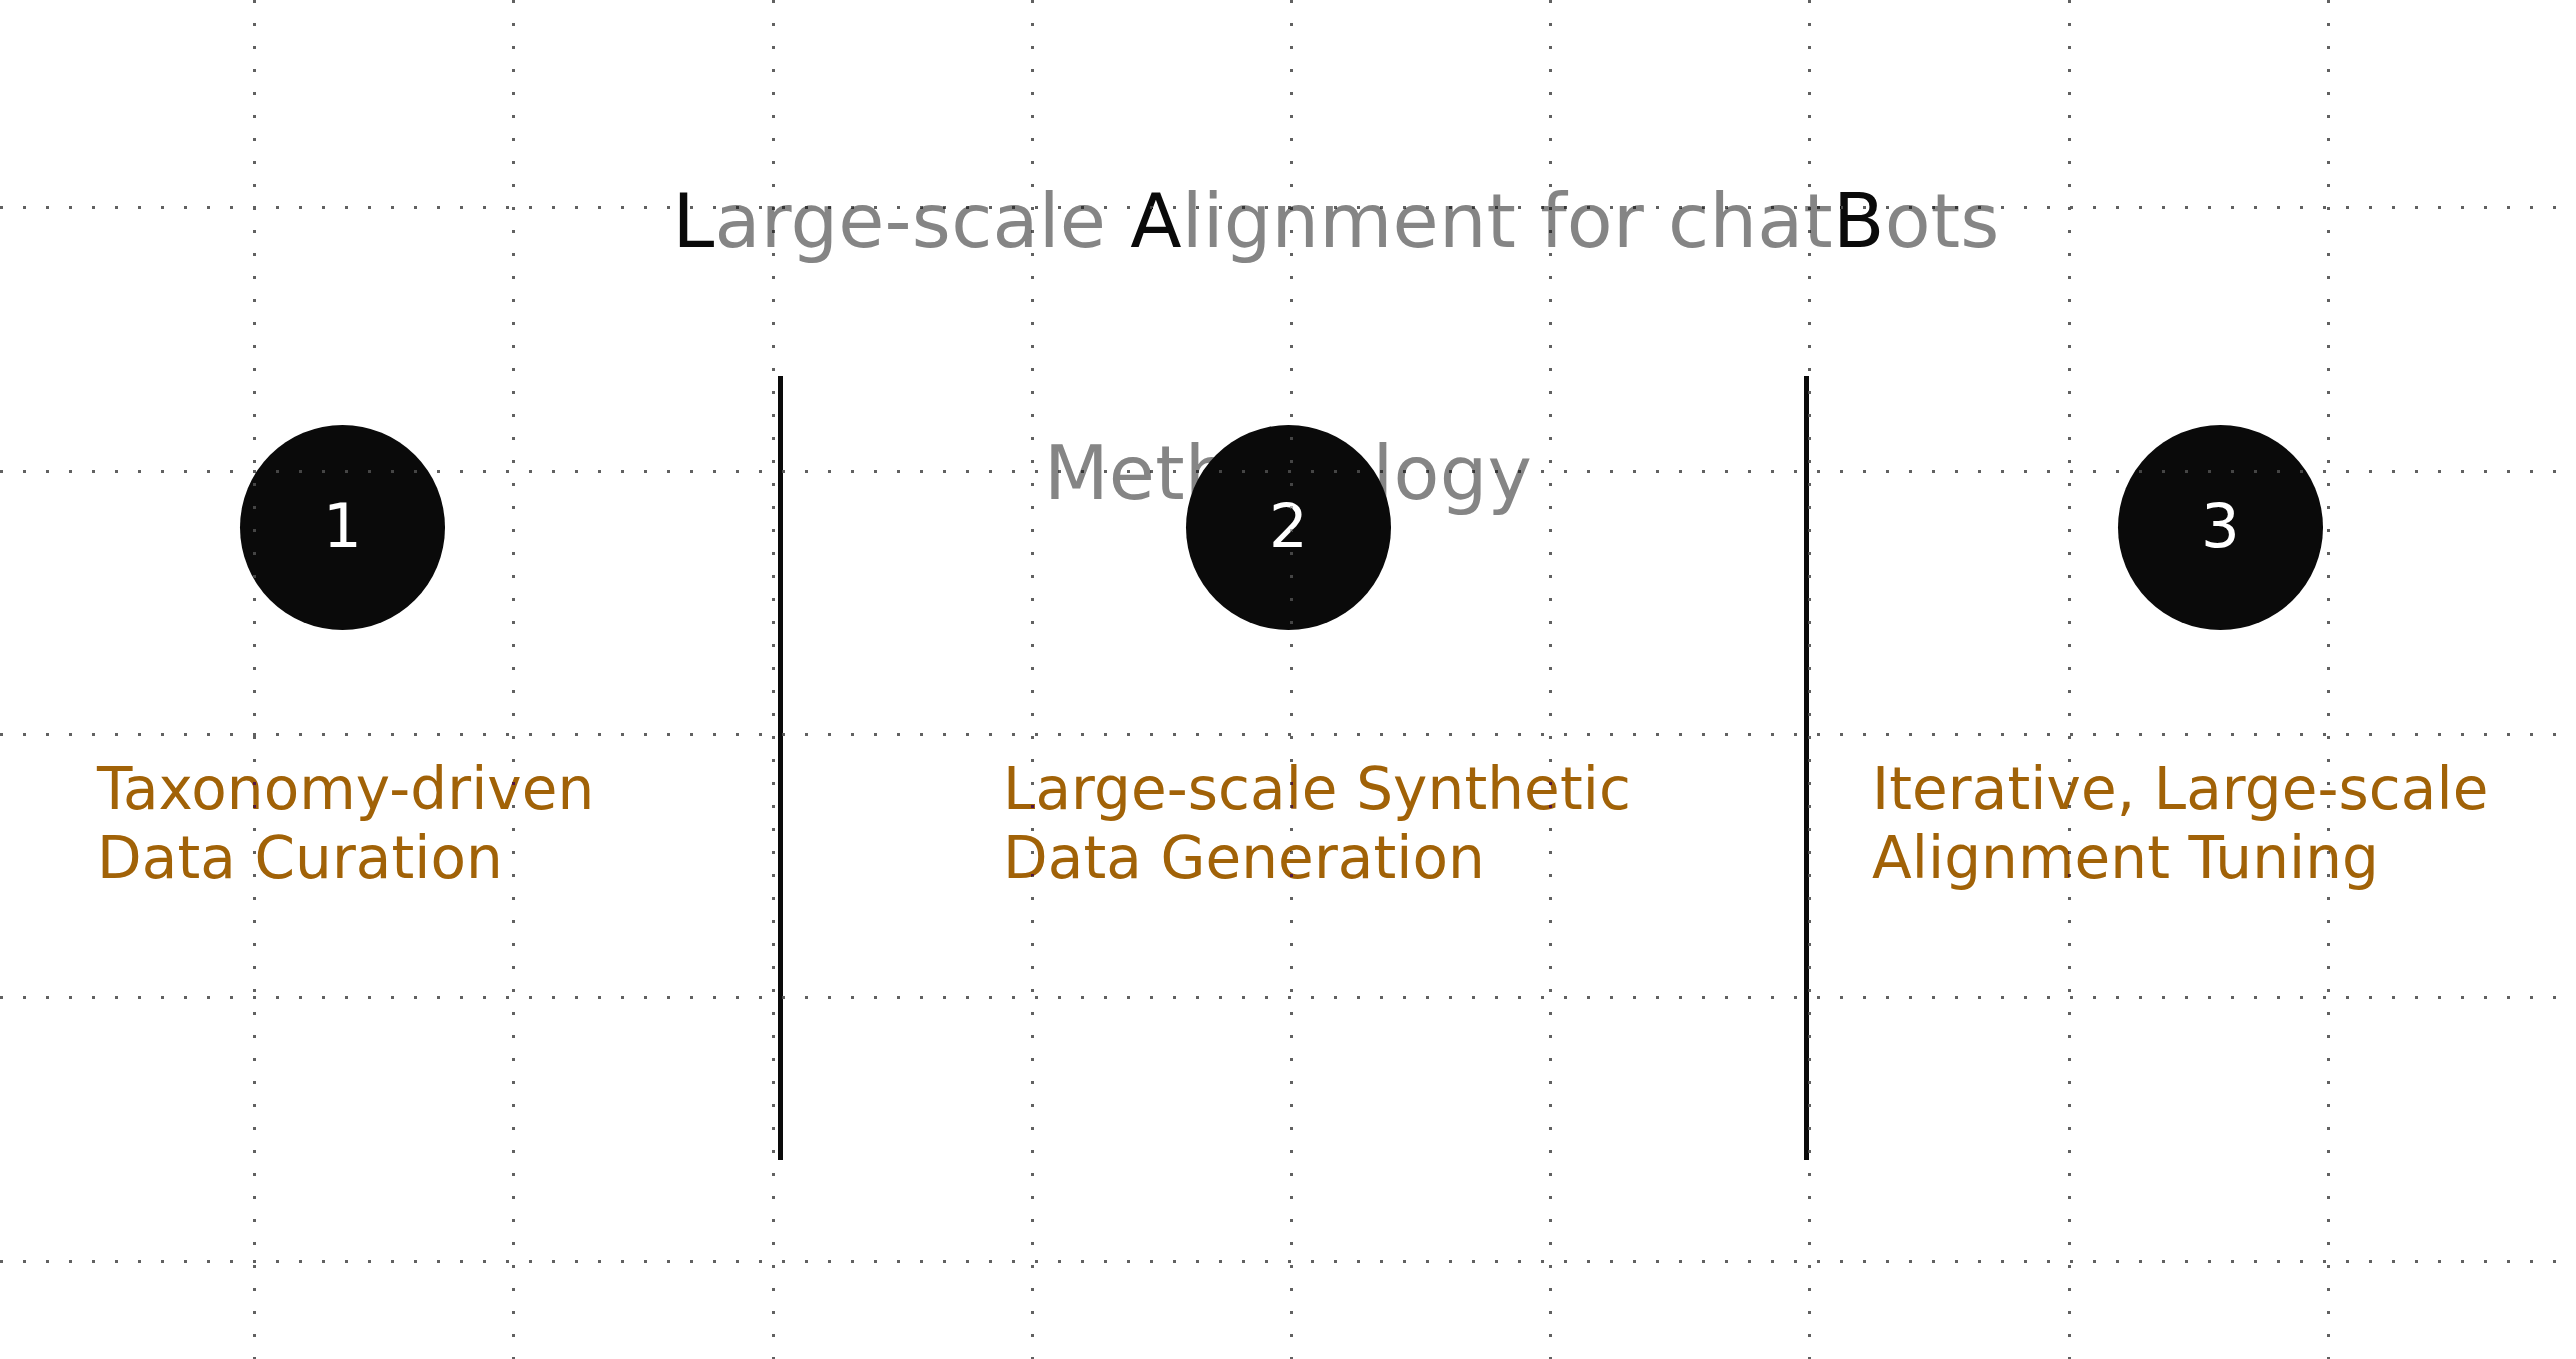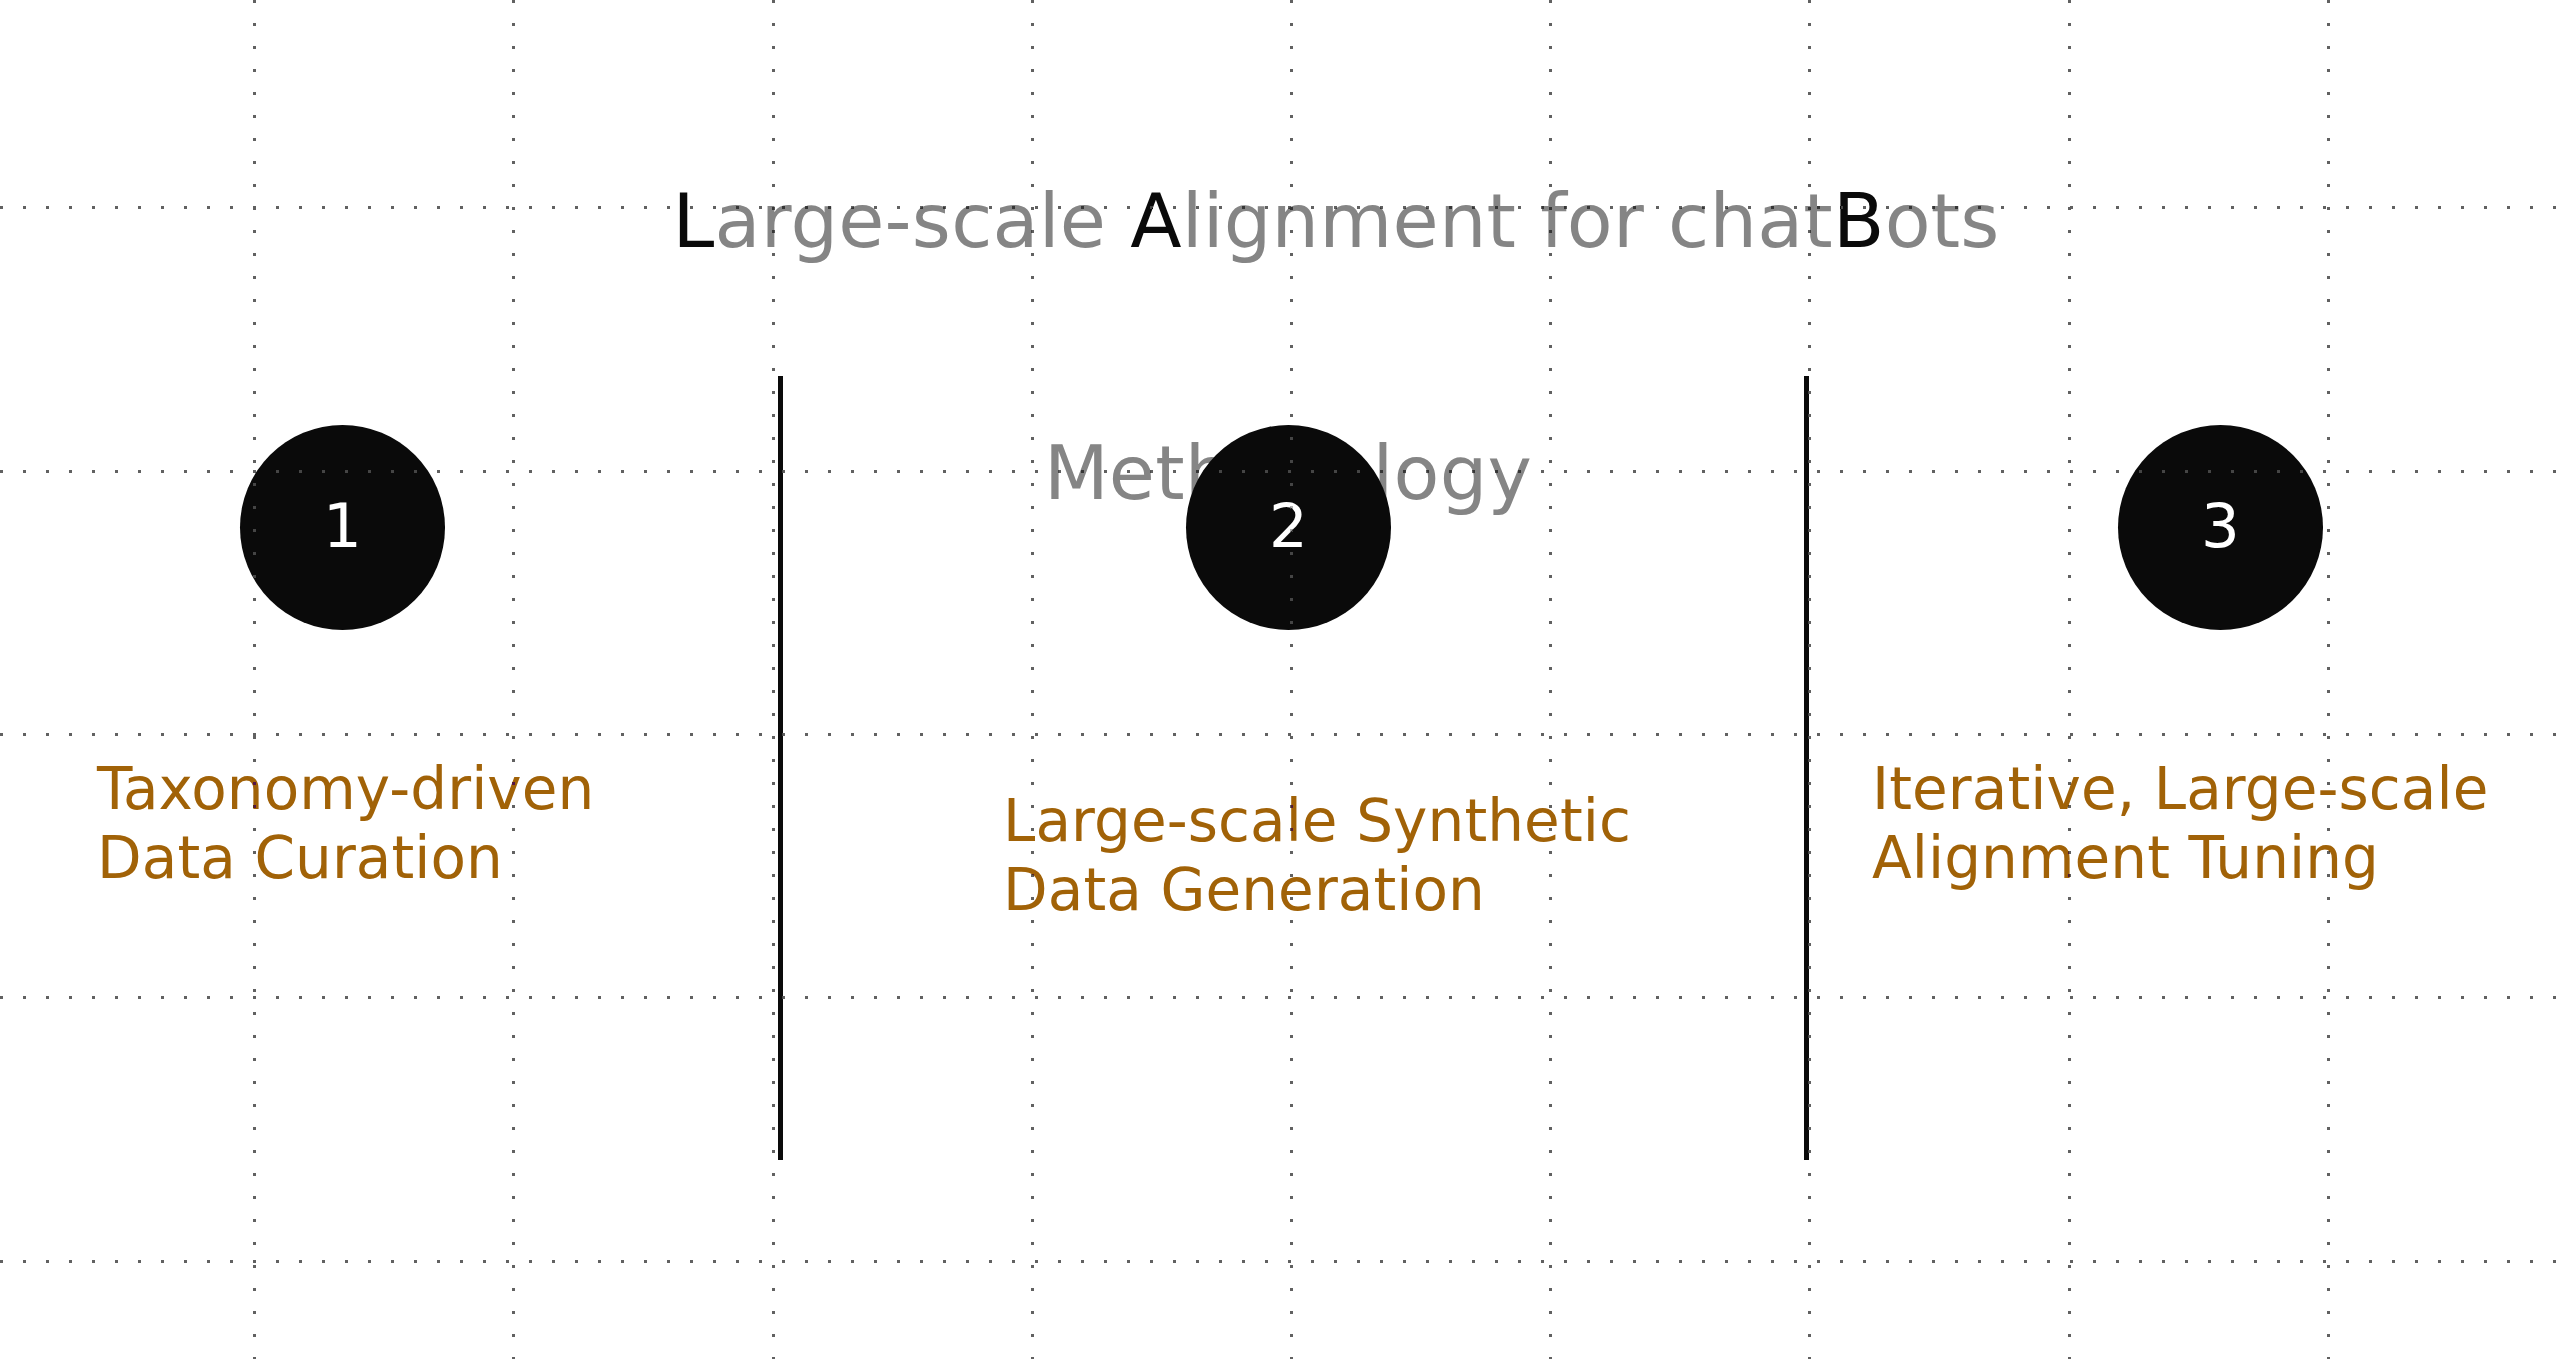--- a/index.html
+++ b/index.html
@@ -134,21 +134,21 @@
     <span class="step-number">1</span>
   </div>
   <div class="step-caption" id="step-caption-0" style="left: 97px; top: 755px;">Taxonomy-driven
 Data Curation</div>
 
   <div class="divider" id="divider-0" style="left: 778px; top: 376px; height: 784px;"></div>
 
   <div class="step-circle" id="step-circle-1" style="left: 1186px; top: 425px; width: 205px; height: 205px;">
     <span class="step-number">2</span>
   </div>
-  <div class="step-caption" id="step-caption-1" style="left: 1003px; top: 755px; margin-top: 32px;">Large-scale Synthetic
+  <div class="step-caption" id="step-caption-1" style="left: 1003px; top: 755px;">Large-scale Synthetic
 Data Generation</div>
 
   <div class="divider" id="divider-1" style="left: 1804px; top: 376px; height: 784px;"></div>
 
   <div class="step-circle" id="step-circle-2" style="left: 2118px; top: 425px; width: 205px; height: 205px;">
     <span class="step-number">3</span>
   </div>
   <div class="step-caption" id="step-caption-2" style="left: 1872px; top: 755px;">Iterative, Large-scale
 Alignment Tuning</div>
 

